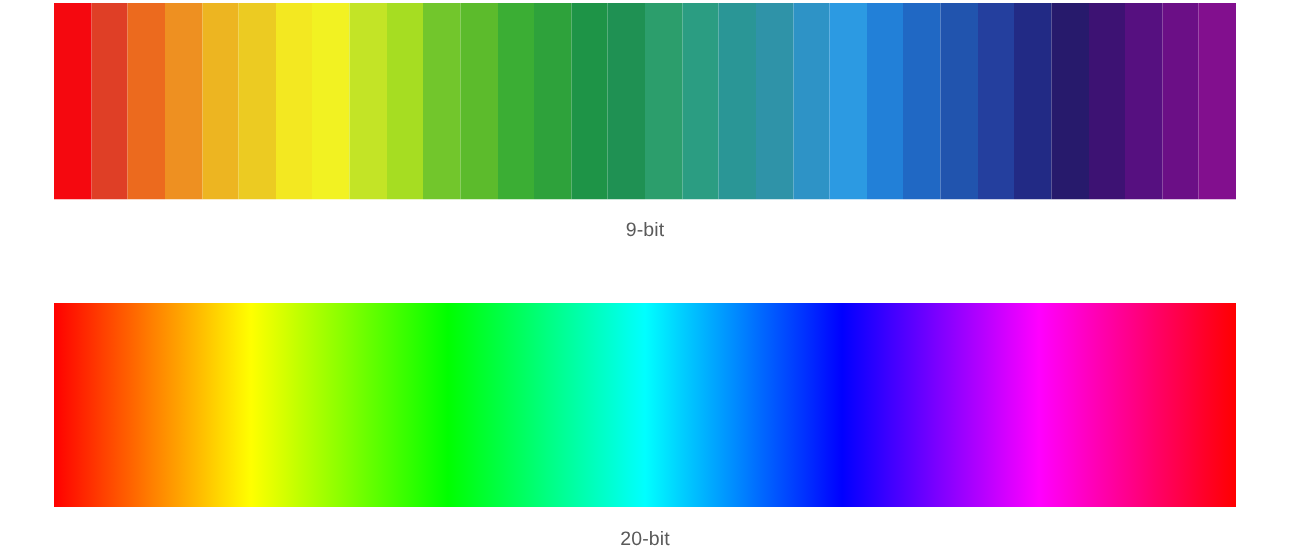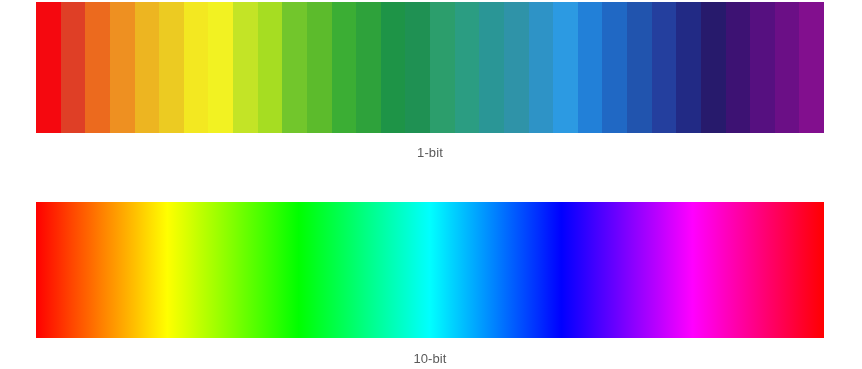--- a/index.html
+++ b/index.html
@@ -99,21 +99,21 @@
         <div class="band" style="background: rgb(32, 104, 196);"></div>
         <div class="band" style="background: rgb(33, 84, 174);"></div>
         <div class="band" style="background: rgb(36, 63, 158);"></div>
         <div class="band" style="background: rgb(34, 42, 133);"></div>
         <div class="band" style="background: rgb(39, 26, 108);"></div>
         <div class="band" style="background: rgb(61, 18, 115);"></div>
         <div class="band" style="background: rgb(86, 16, 128);"></div>
         <div class="band" style="background: rgb(107, 15, 134);"></div>
         <div class="band" style="background: rgb(130, 15, 142);"></div>
       </div>
-    <div class="caption" id="caption-8bit">1-bit</div>
+    <div class="caption" id="caption-8bit">9-bit</div>
   </div>
 
   <div class="bar-block" id="block-10bit">
     <div class="bar" id="bar-10bit" style="background: linear-gradient(to right, rgb(255, 0, 0) 0%, rgb(255, 21, 0) 1.389%, rgb(255, 42, 0) 2.778%, rgb(255, 64, 0) 4.167%, rgb(255, 85, 0) 5.556%, rgb(255, 106, 0) 6.944%, rgb(255, 128, 0) 8.333%, rgb(255, 149, 0) 9.722%, rgb(255, 170, 0) 11.111%, rgb(255, 191, 0) 12.5%, rgb(255, 213, 0) 13.889%, rgb(255, 234, 0) 15.278%, rgb(255, 255, 0) 16.667%, rgb(234, 255, 0) 18.056%, rgb(213, 255, 0) 19.444%, rgb(191, 255, 0) 20.833%, rgb(170, 255, 0) 22.222%, rgb(149, 255, 0) 23.611%, rgb(128, 255, 0) 25%, rgb(106, 255, 0) 26.389%, rgb(85, 255, 0) 27.778%, rgb(64, 255, 0) 29.167%, rgb(43, 255, 0) 30.556%, rgb(21, 255, 0) 31.944%, rgb(0, 255, 0) 33.333%, rgb(0, 255, 21) 34.722%, rgb(0, 255, 43) 36.111%, rgb(0, 255, 64) 37.5%, rgb(0, 255, 85) 38.889%, rgb(0, 255, 106) 40.278%, rgb(0, 255, 128) 41.667%, rgb(0, 255, 149) 43.056%, rgb(0, 255, 170) 44.444%, rgb(0, 255, 191) 45.833%, rgb(0, 255, 212) 47.222%, rgb(0, 255, 234) 48.611%, rgb(0, 255, 255) 50%, rgb(0, 234, 255) 51.389%, rgb(0, 212, 255) 52.778%, rgb(0, 191, 255) 54.167%, rgb(0, 170, 255) 55.556%, rgb(0, 149, 255) 56.944%, rgb(0, 128, 255) 58.333%, rgb(0, 106, 255) 59.722%, rgb(0, 85, 255) 61.111%, rgb(0, 64, 255) 62.5%, rgb(0, 43, 255) 63.889%, rgb(0, 21, 255) 65.278%, rgb(0, 0, 255) 66.667%, rgb(21, 0, 255) 68.056%, rgb(42, 0, 255) 69.444%, rgb(64, 0, 255) 70.833%, rgb(85, 0, 255) 72.222%, rgb(106, 0, 255) 73.611%, rgb(128, 0, 255) 75%, rgb(149, 0, 255) 76.389%, rgb(170, 0, 255) 77.778%, rgb(191, 0, 255) 79.167%, rgb(213, 0, 255) 80.556%, rgb(234, 0, 255) 81.944%, rgb(255, 0, 255) 83.333%, rgb(255, 0, 234) 84.722%, rgb(255, 0, 213) 86.111%, rgb(255, 0, 191) 87.5%, rgb(255, 0, 170) 88.889%, rgb(255, 0, 149) 90.278%, rgb(255, 0, 128) 91.667%, rgb(255, 0, 106) 93.056%, rgb(255, 0, 85) 94.444%, rgb(255, 0, 64) 95.833%, rgb(255, 0, 42) 97.222%, rgb(255, 0, 21) 98.611%, rgb(255, 0, 0) 100%);"></div>
-    <div class="caption" id="caption-10bit">10-bit</div>
+    <div class="caption" id="caption-10bit">20-bit</div>
   </div>
 
 </div>
 
 </body></html>

